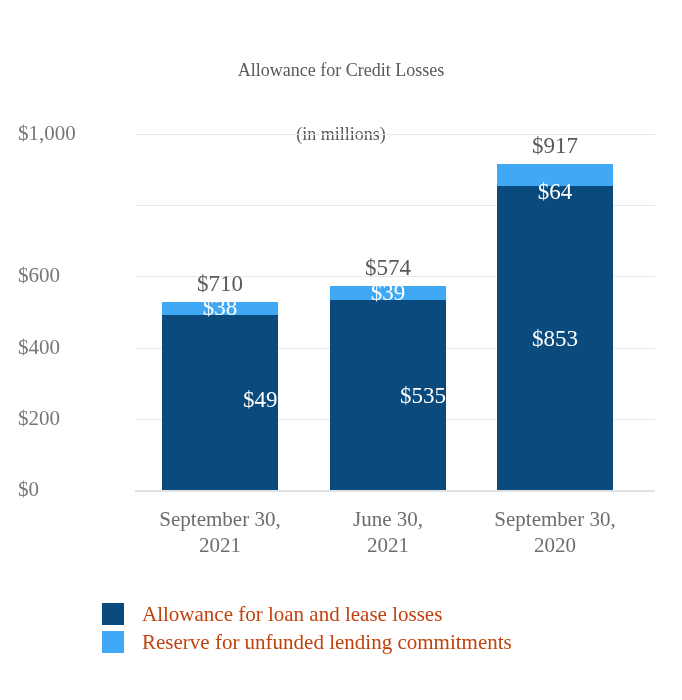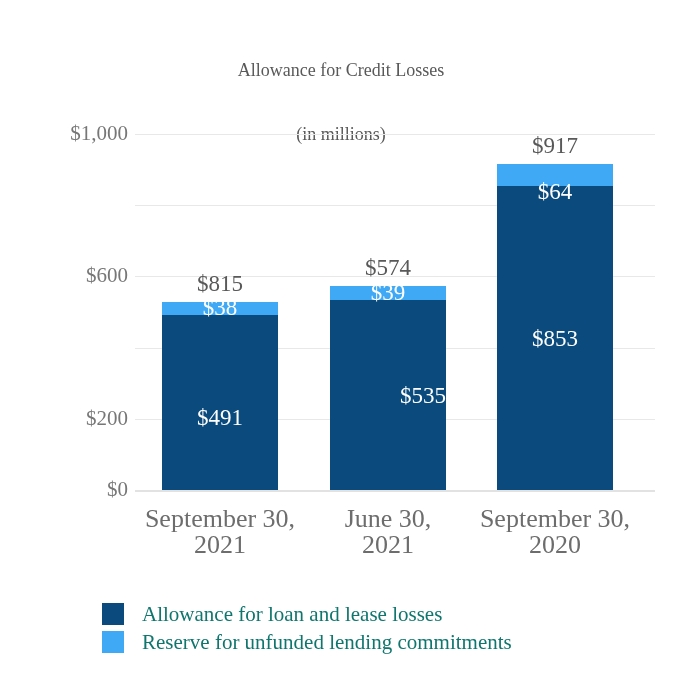--- a/index.html
+++ b/index.html
@@ -50,21 +50,21 @@
     width: 520px;
     height: 2px;
     background: #e2e2e2;
   }
 
   
   .ytick {
     position: absolute;
     right: 0;
     width: 110px;
-    text-align: right;
+    text-align: left;
     font-size: 21px;
     line-height: 21px;
     color: #777777;
   }
   #y-axis {
     position: absolute;
     left: 10px;
     top: 0;
     width: 118px;
     height: 700px;
@@ -98,21 +98,21 @@
     text-align: center;
     color: #595959;
     font-size: 23px;
     line-height: 23px;
   }
 
   
   .xtick {
     position: absolute;
     text-align: center;
-    font-size: 26px;
+    font-size: 21px;
     line-height: 26px;
     color: #6d6d6d;
     white-space: pre-line;
   }
   #x-axis {
     position: absolute;
     left: 0;
     top: 500px;
     width: 682px;
     height: 70px;
@@ -132,52 +132,53 @@
   }
   .legend-swatch {
     width: 22px;
     height: 22px;
     flex: 0 0 22px;
   }
   .legend-label {
     margin-left: 18px;
     font-size: 21px;
     line-height: 24px;
-    color: #0f766e;
+    color: #c2410c;
     white-space: nowrap;
   }
 </style>
 </head>
 <body>
 
 <div id="chart-title">
   <div>Allowance for Credit Losses</div>
   <div>(in millions)</div>
 </div>
 
 <div id="y-axis">
     <div class="ytick" style="top: 123px;">$1,000</div>
     <div class="ytick" style="top: 265.4px;">$600</div>
+    <div class="ytick" style="top: 336.6px;">$400</div>
     <div class="ytick" style="top: 407.8px;">$200</div>
     <div class="ytick" style="top: 479px;">$0</div>
   </div>
 
 <div id="plot-area">
     <div class="gridline" style="top: 0px;"></div>
     <div class="gridline" style="top: 71.2px;"></div>
     <div class="gridline" style="top: 142.4px;"></div>
     <div class="gridline" style="top: 213.6px;"></div>
     <div class="gridline" style="top: 284.8px;"></div>
     <div class="axis-baseline" style="top: 356px;"></div>
     <div class="bar-group" style="left: 27px; width: 116px; height: 188.324px;">
       <div class="seg seg-dark" style="bottom: 0px; height: 174.796px; background: rgb(10, 74, 124);"></div>
-      <div class="seg-label" style="bottom: 61px;">$491</div>
+      <div class="seg-label" style="bottom: 79px; padding-left: 46px;">$491</div>
       <div class="seg seg-light" style="bottom: 174.796px; height: 13.528px; background: rgb(63, 169, 245);"></div>
       <div class="seg-label" style="bottom: 170.56px;">$38</div>
-      <div class="total-label" style="bottom: 195.324px;">$815</div>
+      <div class="total-label" style="bottom: 195.324px;">$710</div>
     </div>
     <div class="bar-group" style="left: 195px; width: 116px; height: 204.344px;">
       <div class="seg seg-dark" style="bottom: 0px; height: 190.46px; background: rgb(10, 74, 124);"></div>
       <div class="seg-label" style="bottom: 83.23px; text-align: right;">$535</div>
       <div class="seg seg-light" style="bottom: 190.46px; height: 13.884px; background: rgb(63, 169, 245);"></div>
       <div class="seg-label" style="bottom: 186.402px;">$39</div>
       <div class="total-label" style="bottom: 211px;">$574</div>
     </div>
     <div class="bar-group" style="left: 362px; width: 116px; height: 326.452px;">
       <div class="seg seg-dark" style="bottom: 0px; height: 303.668px; background: rgb(10, 74, 124);"></div>

